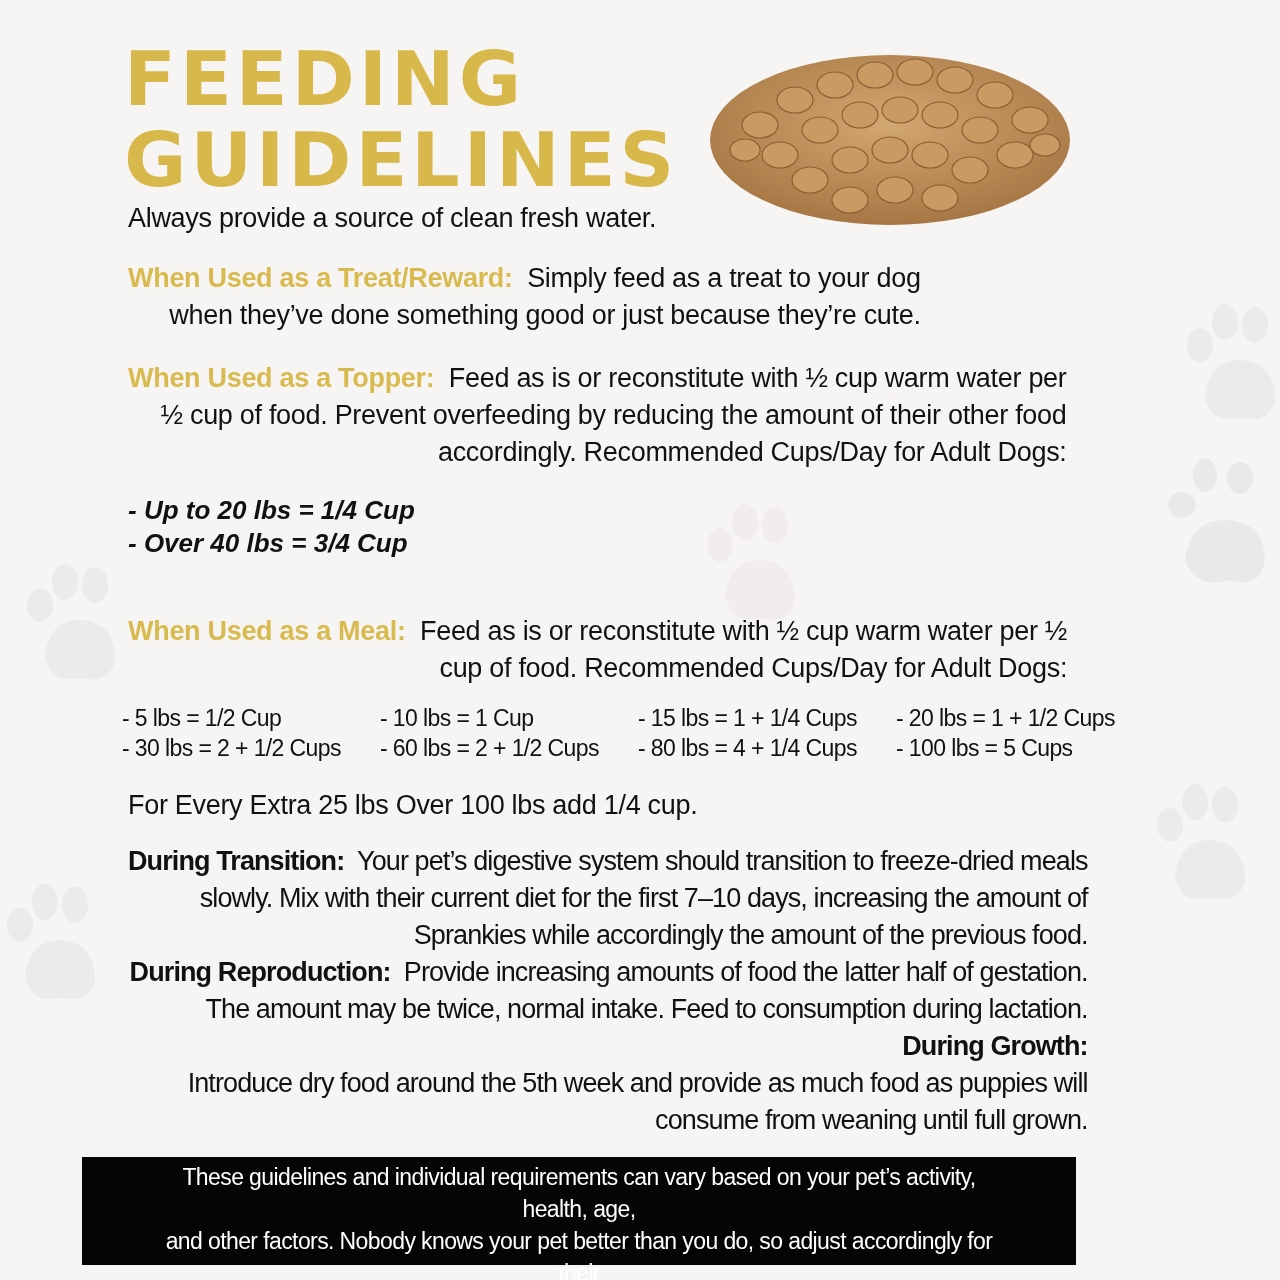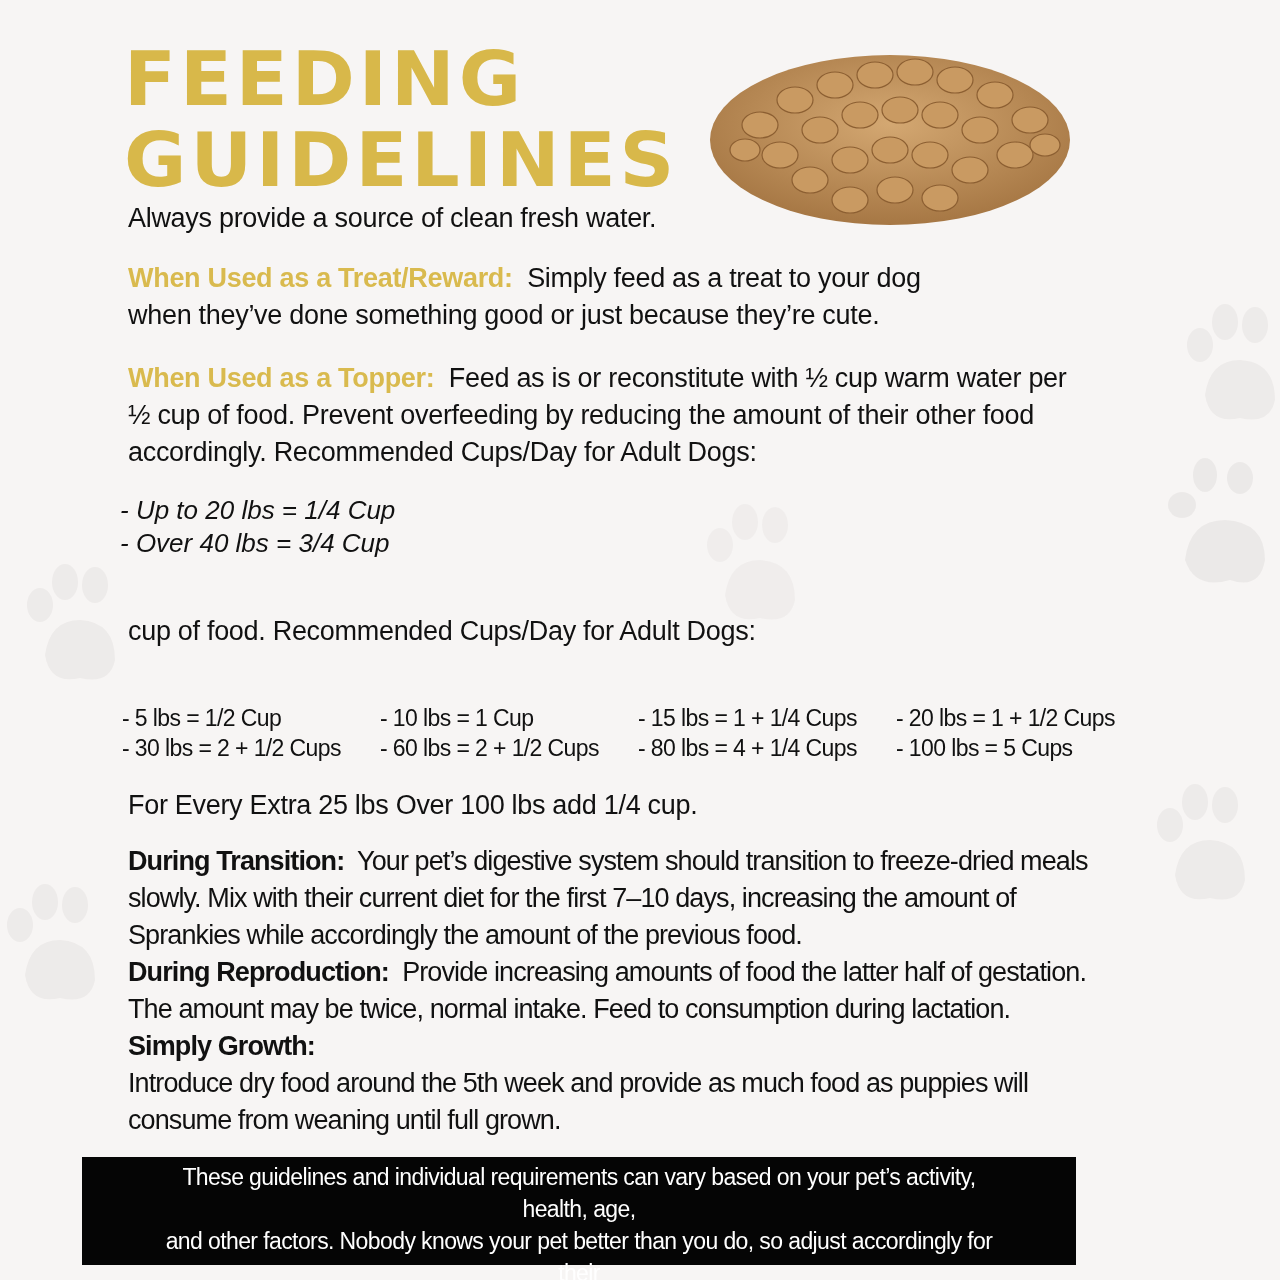--- a/index.html
+++ b/index.html
@@ -14,24 +14,24 @@
   .title {
     position: absolute; left: 124px; top: 38px;
     font-family: "DejaVu Sans", sans-serif; font-weight: 900;
     font-size: 76px; line-height: 82px; letter-spacing: 4px;
     color: #d8b84a; text-transform: uppercase;
     transform: scaleY(0.98);
   }
   .kibble {
     position: absolute; left: 700px; top: 30px; width: 380px; height: 200px;
   }
-  .txt { position: absolute; left: 128px; font-size: 27px; line-height: 37px; letter-spacing: -0.3px; }
+  .txt { position: absolute; left: 128px; font-size: 27px; line-height: 37px; letter-spacing: -0.3px; text-align: right; }
   .gold { color: #d9ba4e; font-weight: bold; }
   .b { font-weight: bold; }
-  .list-topper { position: absolute; left: 120px; top: 494px; font-size: 26px; line-height: 33px; font-weight: normal; font-style: italic; }
+  .list-topper { position: absolute; left: 128px; top: 494px; font-size: 26px; line-height: 33px; font-weight: bold; font-style: italic; }
   .meal-grid {
     position: absolute; left: 122px; top: 703px; width: 1020px;
     display: grid; grid-template-columns: 258px 258px 258px 246px;
     font-size: 23px; line-height: 30px; letter-spacing: -0.6px;
   }
   .narrow { font-size: 27px; line-height: 37px; letter-spacing: -0.9px; transform-origin: left top; }
   .disclaimer {
     position: absolute; left: 82px; top: 1157px; width: 994px; height: 108px;
     background: #050505; color: #fff; text-align: center;
     font-size: 23px; line-height: 32px; letter-spacing: -0.6px;
@@ -159,20 +159,21 @@
   <div>½ cup of food. Prevent overfeeding by reducing the amount of their other food</div>
   <div>accordingly. Recommended Cups/Day for Adult Dogs:</div>
 </div>
 
 <div class="list-topper">
   <div>- Up to 20 lbs = 1/4 Cup</div>
   <div>- Over 40 lbs = 3/4 Cup</div>
 </div>
 
 <div class="txt" style="top:613px">
+  <div><span class="gold">When Used as a Meal:</span>&nbsp; <span>Feed as is or reconstitute with ½ cup warm water per ½</span></div>
   <div>cup of food. Recommended Cups/Day for Adult Dogs:</div>
 </div>
 
 <div class="meal-grid">
   <div>- 5 lbs = 1/2 Cup</div>
   <div>- 10 lbs = 1 Cup</div>
   <div>- 15 lbs = 1 + 1/4 Cups</div>
   <div>- 20 lbs = 1 + 1/2 Cups</div>
   <div>- 30 lbs = 2 + 1/2 Cups</div>
   <div>- 60 lbs = 2 + 1/2 Cups</div>
@@ -181,21 +182,21 @@
 </div>
 
 <div class="txt" style="top:787px">For Every Extra 25 lbs Over 100 lbs add 1/4 cup.</div>
 
 <div class="txt narrow" style="top:843px">
   <div><span class="b">During Transition:</span>&nbsp; <span>Your pet’s digestive system should transition to freeze-dried meals</span></div>
   <div>slowly. Mix with their current diet for the first 7–10 days, increasing the amount of</div>
   <div>Sprankies while accordingly the amount of the previous food.</div>
   <div><span class="b">During Reproduction:</span>&nbsp; <span>Provide increasing amounts of food the latter half of gestation.</span></div>
   <div>The amount may be twice, normal intake. Feed to consumption during lactation.</div>
-  <div class="b">Simply Growth:</div>
+  <div class="b">During Growth:</div>
   <div>Introduce dry food around the 5th week and provide as much food as puppies will</div>
   <div>consume from weaning until full grown.</div>
 </div>
 
 <div class="disclaimer">
   <p>These guidelines and individual requirements can vary based on your pet’s activity, health, age,</p>
   <p>and other factors. Nobody knows your pet better than you do, so adjust accordingly for their</p>
   <p>specific dietary needs.</p>
 </div>
 

